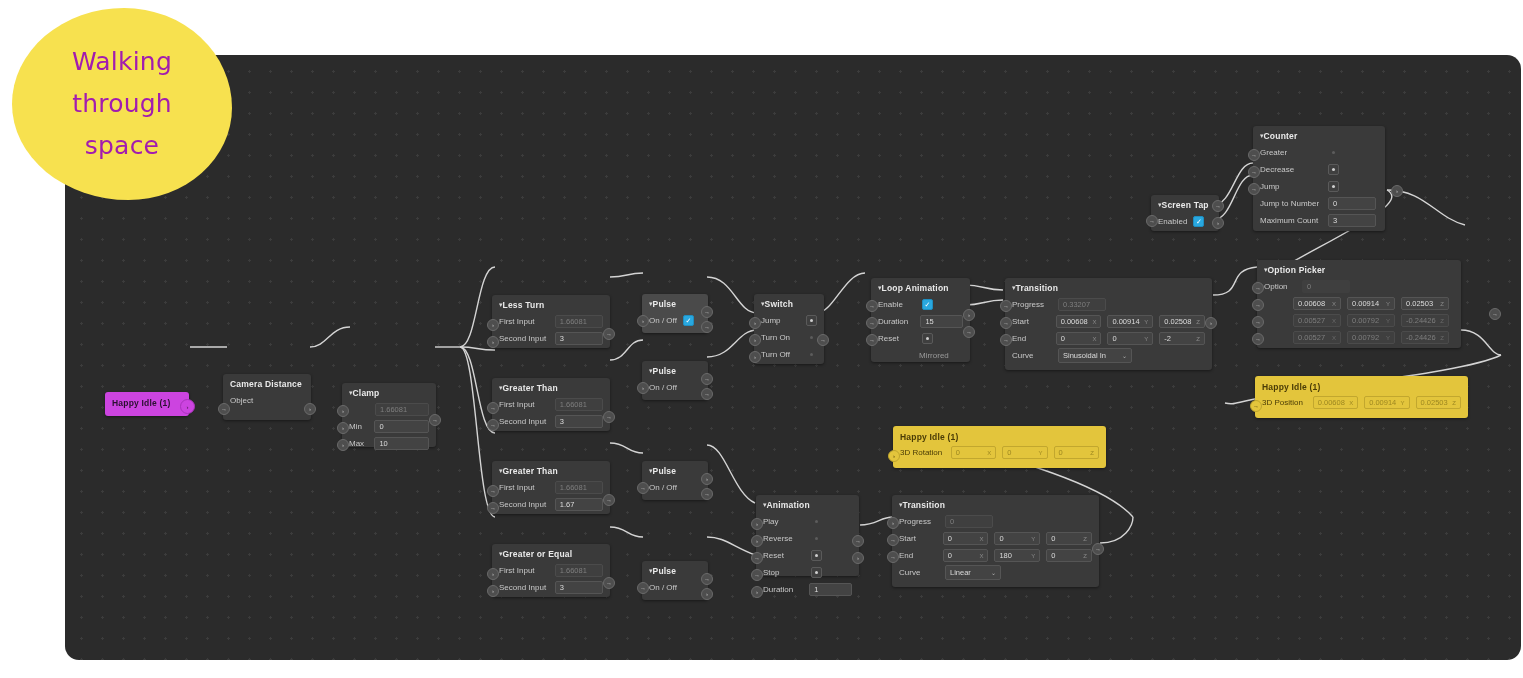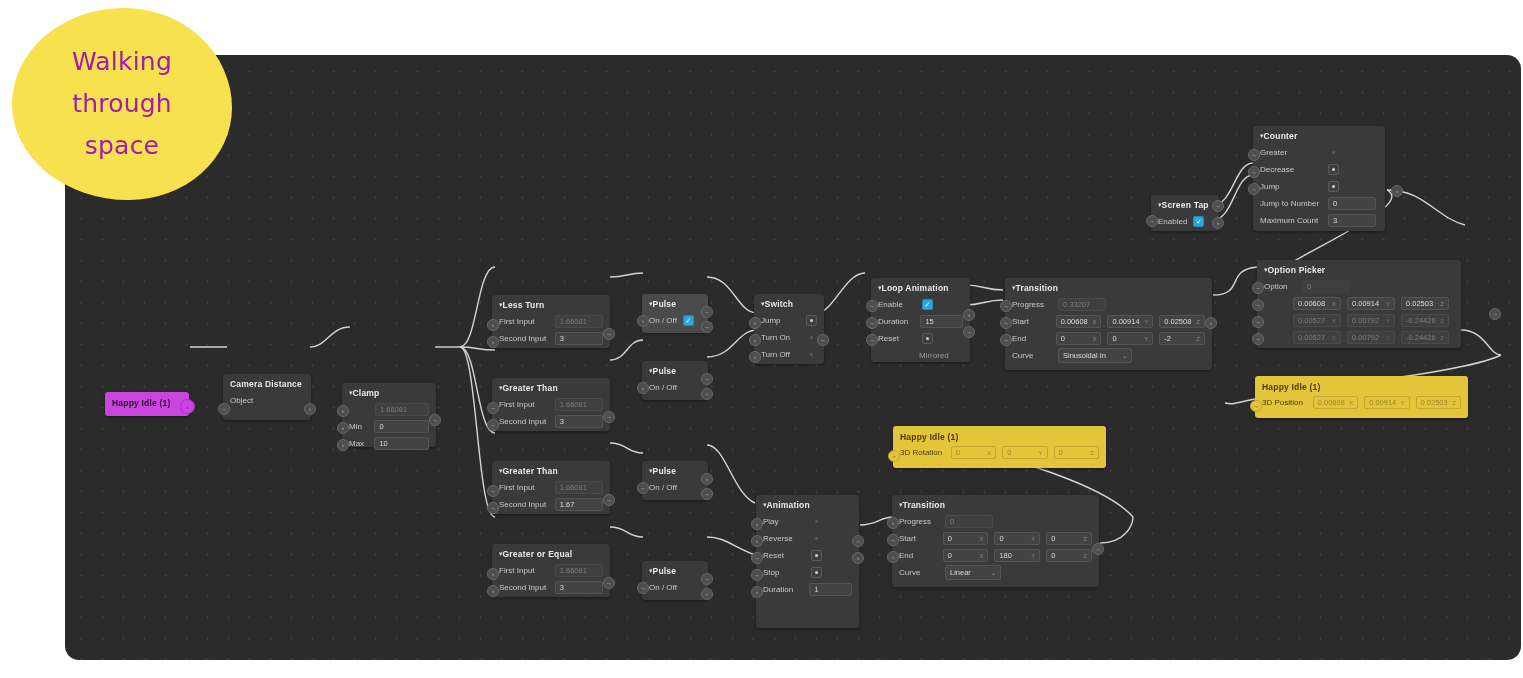--- a/index.html
+++ b/index.html
@@ -717,21 +717,21 @@
         <div class="fld" style="width:48px;">
           <span>0</span>
           <span class="ax">Z</span>
         </div>
       </div>
       <div class="port inp yellowp" style="top:24px;">
         <span class="g">›</span>
       </div>
     </div>
 
-    <div class="node" style="left:691px;top:440px;width:103px;height:133px;">
+    <div class="node" style="left:691px;top:440px;width:103px;height:81px;">
       <div class="hdr">
         <span class="caret">▾</span>
         <span class="ttl">Animation</span>
       </div>
       <div class="row">
         <span class="lbl" style="width:42px;">Play</span>
         <div class="radio off" style="border-color:transparent;background:transparent;">
             <span class="dot"></span>
           </div>
       </div>

